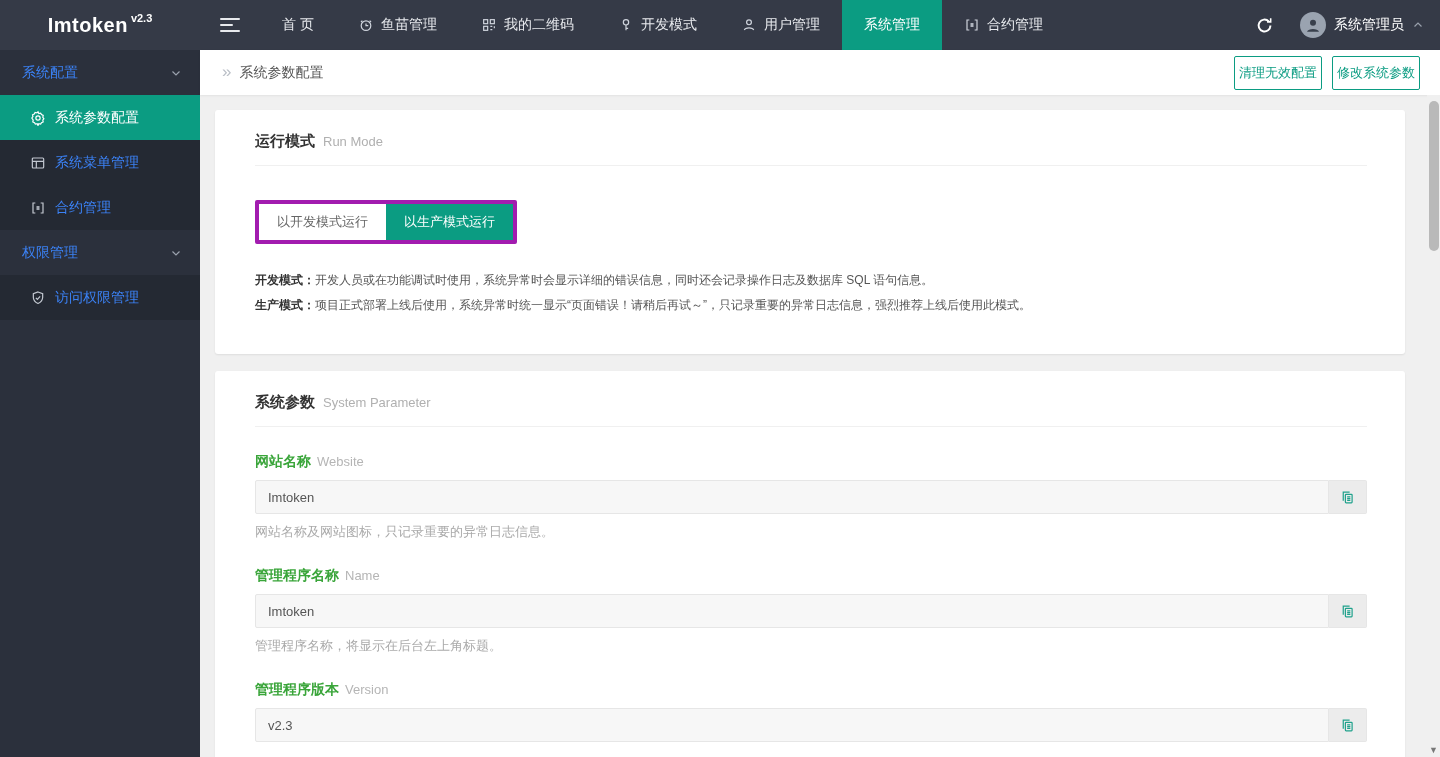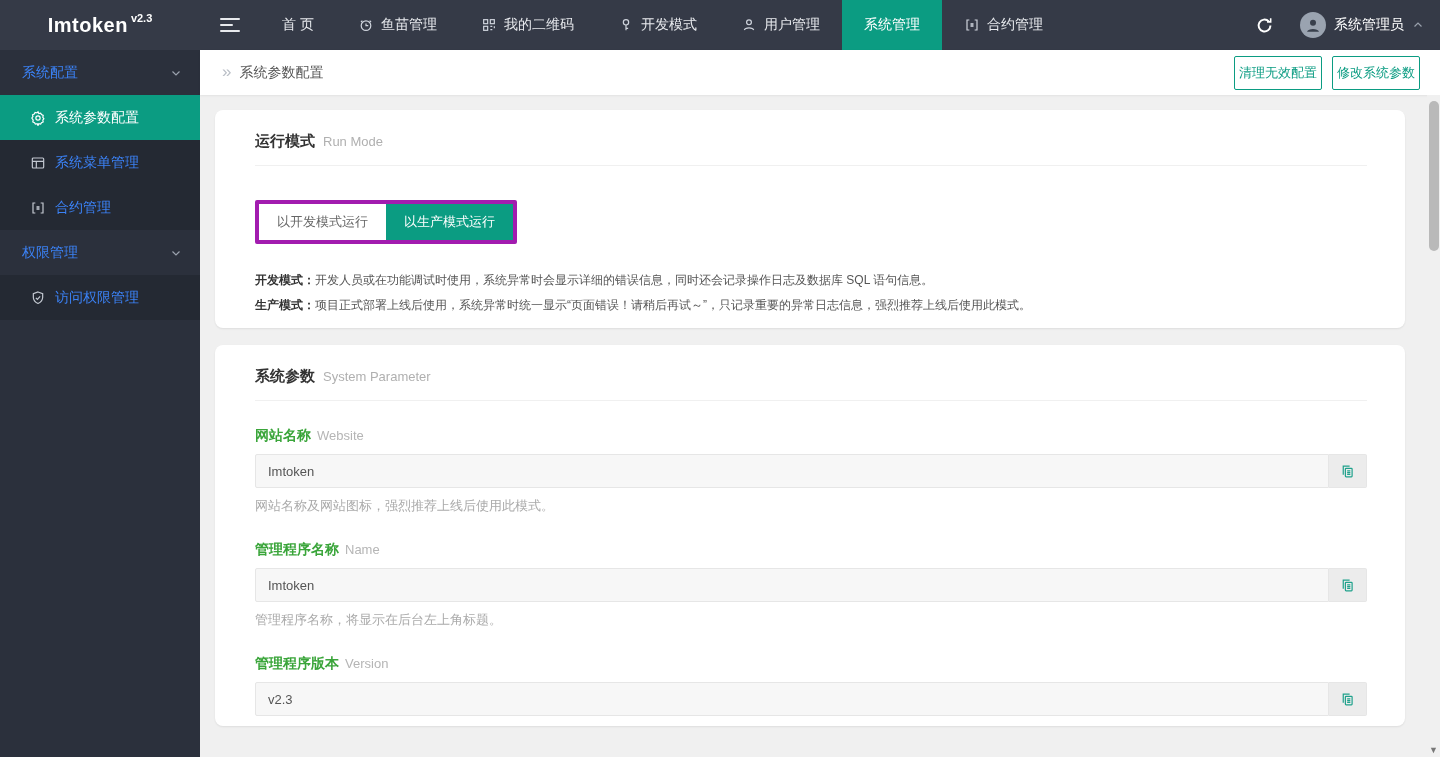--- a/index.html
+++ b/index.html
@@ -42,21 +42,21 @@
 
   .main { flex:1; display:flex; flex-direction:column; min-width:0; }
   .crumbbar { height:45px; background:#fff; display:flex; align-items:center; justify-content:space-between; padding:0 20px 0 22px; box-shadow:0 1px 2px rgba(0,0,0,.06); position:relative; z-index:2; }
   .crumb { display:flex; align-items:center; gap:8px; font-size:14px; color:#555; }
   .crumb-mark { color:#b9bec6; font-size:17px; line-height:1; position:relative; top:-1px; }
   .crumb-actions { display:flex; gap:10px; }
   .btn-outline { background:#fff; border:1px solid #0b9c82; color:#0b9c82; font-size:13px; padding:7px 4px; border-radius:2px; cursor:pointer; font-family:inherit; }
 
   .content { flex:1; position:relative; padding:15px 35px 0 15px; overflow:hidden; }
 
-  .card { background:#fff; border-radius:8px; box-shadow:0 1px 2px rgba(0,0,0,.08); padding:22px 38px 10px 40px; margin-bottom:17px; }
+  .card { background:#fff; border-radius:3px; box-shadow:0 1px 2px rgba(0,0,0,.08); padding:22px 38px 36px 40px; margin-bottom:17px; }
   .card-title { font-size:15px; color:#333; font-weight:bold; }
   .card-sub { font-size:13px; color:#b0b0b0; margin-left:8px; font-weight:normal; }
   .card-divider { border-bottom:1px solid #f0f0f0; margin-top:14px; }
 
   
   .toggle-group { display:inline-flex; margin-top:34px; border-radius:2px; overflow:hidden; border:4px solid #a21caf;justify-content:space-between; }
   .toggle-btn { font-size:13px; padding:9px 18px; cursor:pointer; font-family:inherit; border:none; background:#fff; color:#666; }
   .toggle-btn.active { background:#0b9c82; color:#fff; }
   .mode-desc { margin-top:24px; font-size:12px; color:#555; line-height:25px; }
   .mode-desc b { color:#333; }
@@ -284,21 +284,21 @@
           <div class="input-row">
             <input type="text" value="Imtoken" style="">
             <span class="input-addon">
                 <svg viewBox="0 0 24 24" width="17" height="17" fill="none" stroke="currentColor" stroke-width="1.7">
                   <path d="M6 16.5V4.5h9"></path>
                   <rect x="9" y="7.5" width="9.5" height="12" rx="1"></rect>
                   <path d="M11.5 11h4.5M11.5 13.5h4.5M11.5 16h4.5"></path>
                 </svg>
               </span>
           </div>
-          <div class="field-help">网站名称及网站图标，强烈推荐上线后使用此模式。</div>
+          <div class="field-help">网站名称及网站图标，只记录重要的异常日志信息。</div>
         </div>
 
         <div class="field">
           <div class="field-label">
             <span class="cn">管理程序名称</span><span class="en">Name</span>
           </div>
           <div class="input-row">
             <input type="text" value="Imtoken" style="">
             <span class="input-addon">
                 <svg viewBox="0 0 24 24" width="17" height="17" fill="none" stroke="currentColor" stroke-width="1.7">

